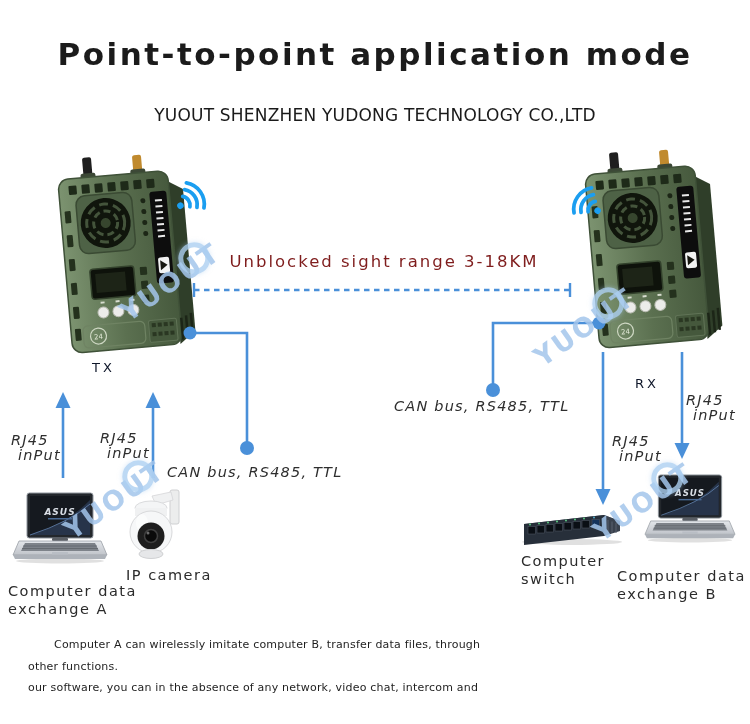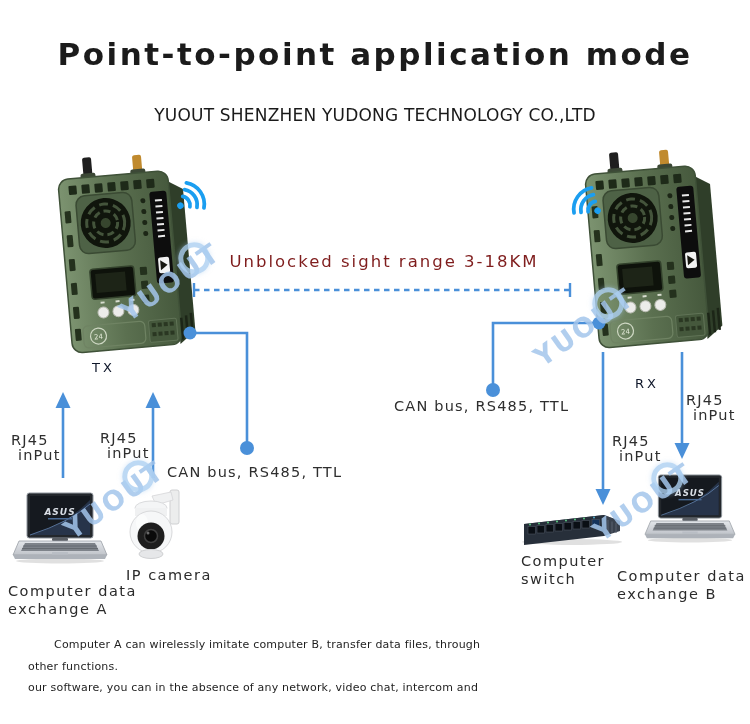--- a/index.html
+++ b/index.html
@@ -6,21 +6,21 @@
   .stage{position:relative;width:750px;height:724px;background:#ffffff;overflow:hidden;
          font-family:"DejaVu Sans","Liberation Sans",sans-serif;color:#222;border-radius:29px;}
   .abs{position:absolute;}
   .page-title{left:0;top:36px;width:750px;text-align:center;font-size:31px;font-weight:700;
               letter-spacing:2.5px;color:#1b1b1b;}
   .page-subtitle{left:0;top:105px;width:750px;text-align:center;font-size:17px;color:#1a1a1a;
                  letter-spacing:0.2px;}
   .range-label{left:193px;top:252px;width:382px;text-align:center;font-size:16.5px;
                letter-spacing:2px;color:#7f1d1d;}
   .dev-label{font-size:13px;letter-spacing:3px;color:#0f172a;}
-  .small-label{font-size:14.5px;letter-spacing:1.2px;color:#2e2e2e;line-height:15px;}
+  .small-label{font-size:14.5px;letter-spacing:1.2px;color:#2e2e2e;line-height:15px;font-style:italic;}
   .ep-label{font-size:14.5px;letter-spacing:1.5px;color:#2b2b2b;line-height:17.5px;}
   .rj-in{padding-left:7px;}
   .footer{left:28px;top:634px;width:702px;font-size:11px;line-height:21.5px;color:#1e1e1e;
           letter-spacing:0.2px;}
   .footer .indent{padding-left:26px;}
   .wm{width:130px;height:34px;transform:rotate(-35deg);transform-origin:center;
       font-size:27px;font-weight:700;letter-spacing:2px;color:rgba(163,198,235,0.85);
       pointer-events:none;}
   .wm-ring{position:absolute;left:58%;top:-6px;width:22px;height:22px;border-radius:50%;
            border:5px solid rgba(173,207,241,0.8);box-shadow:0 0 5px rgba(173,207,241,0.5);}

